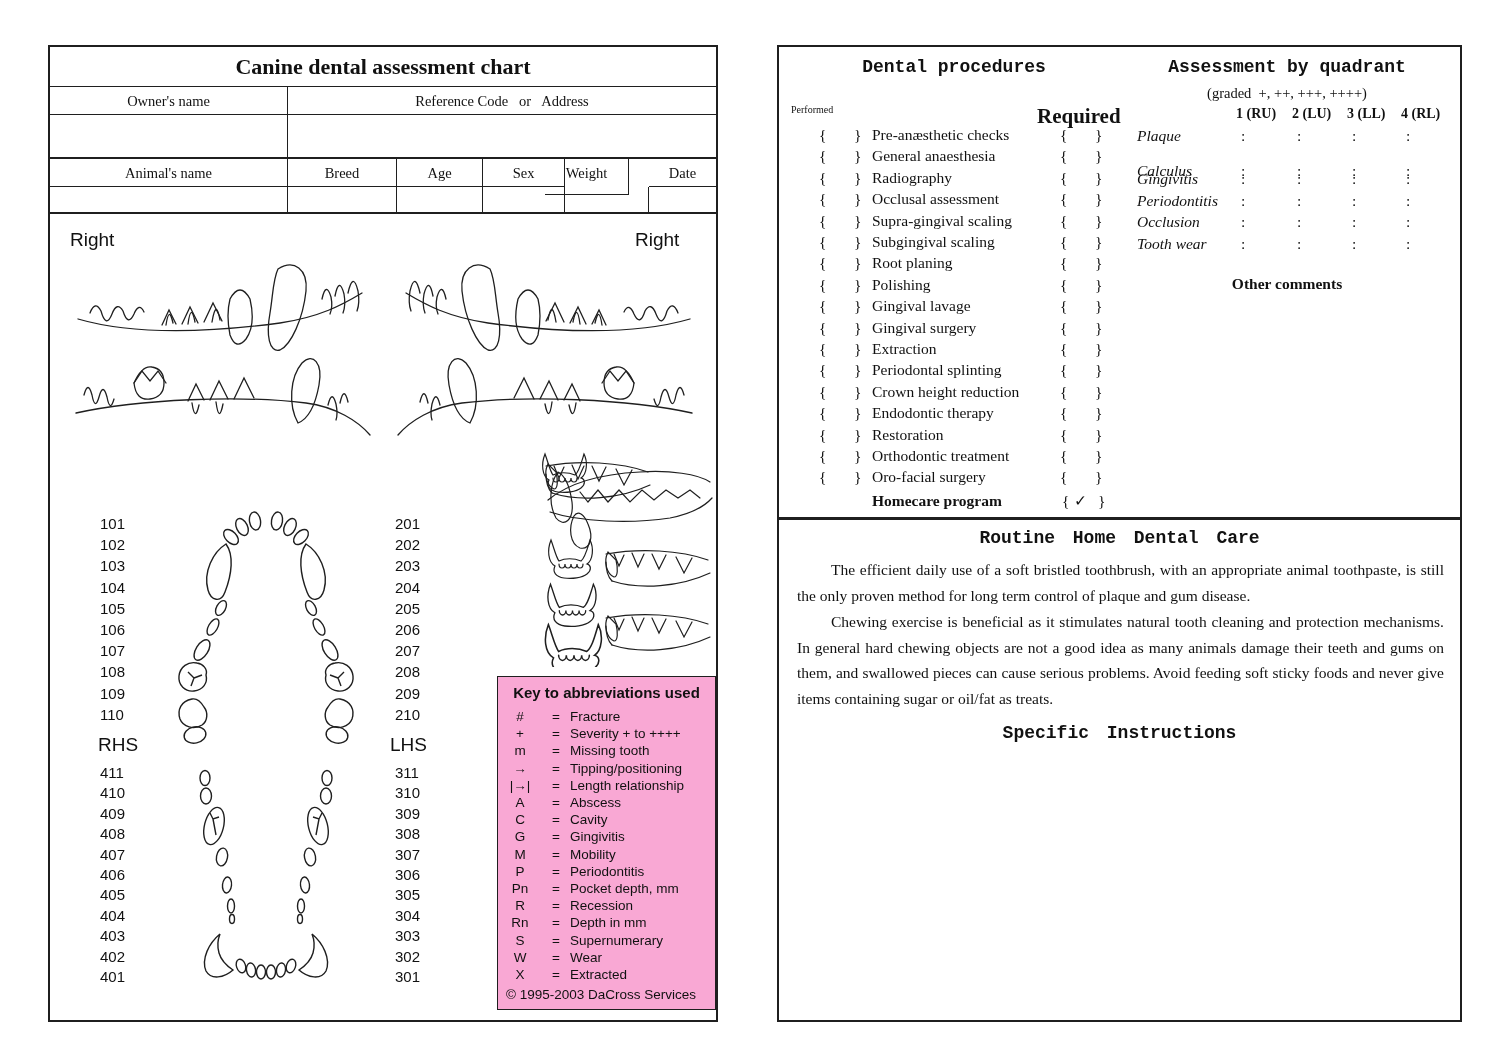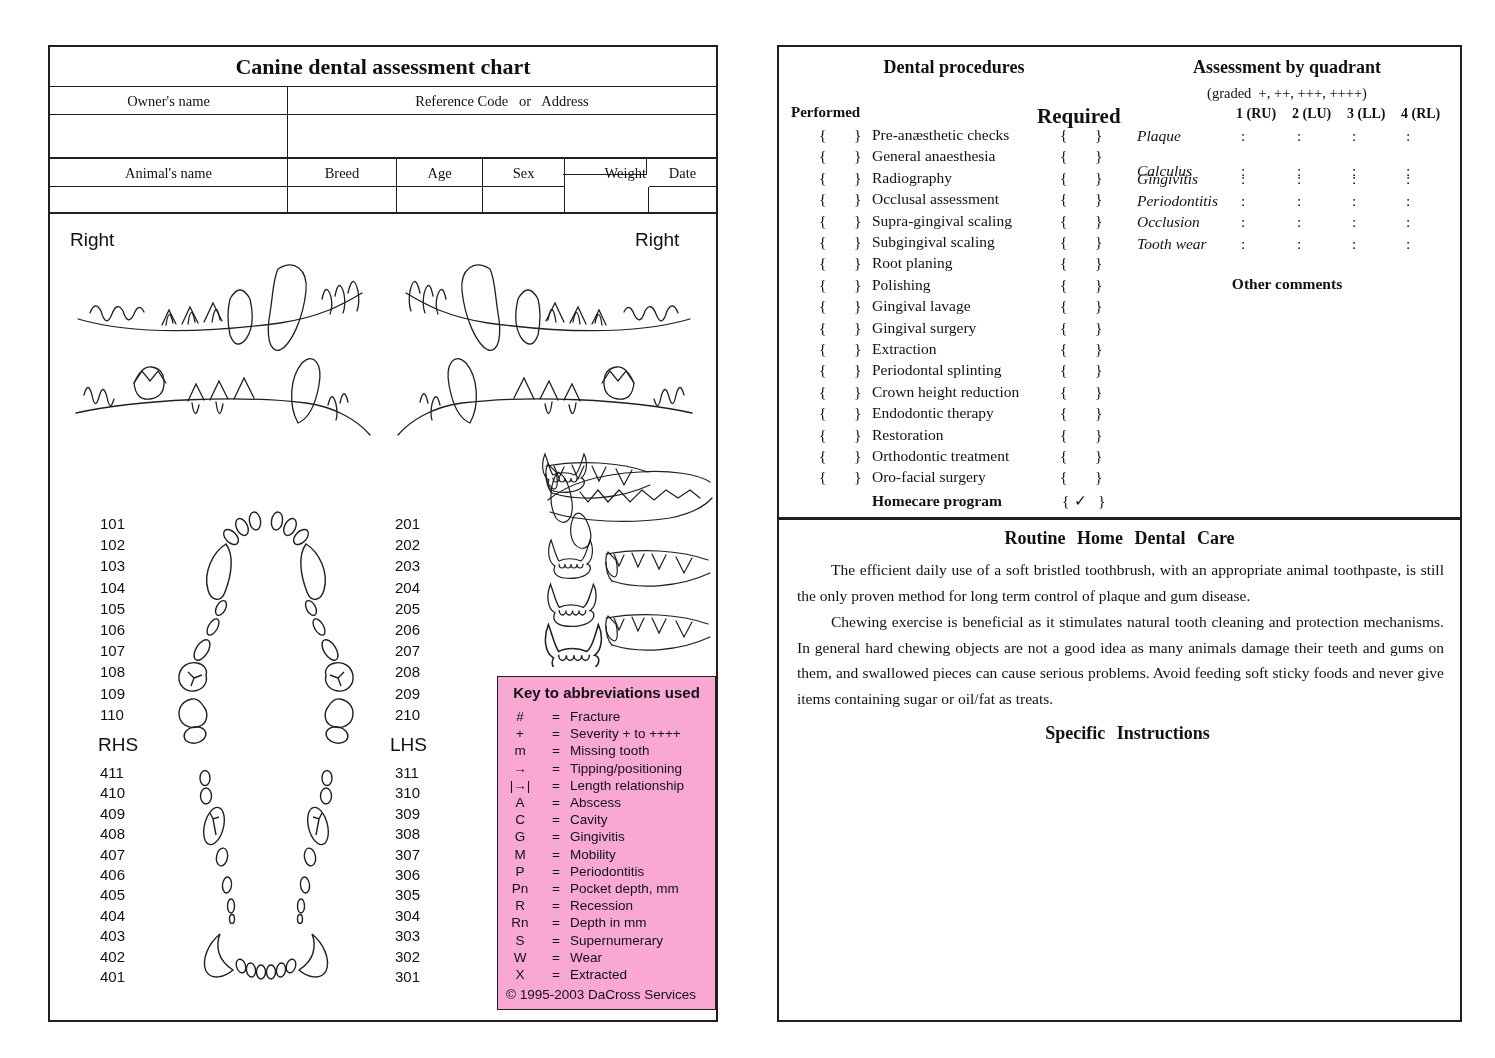--- a/index.html
+++ b/index.html
@@ -26,21 +26,21 @@
   .key-box { left:447px; top:629px; width:219px; height:334px; border:1.5px solid #1f1f1f;
              box-sizing:border-box; background:#f9a8d4; font-family:"Liberation Sans", sans-serif; }
   .key-title { left:0; top:7px; width:100%; text-align:center; font-size:15px; font-weight:bold; }
   .key-rows { left:0; top:31px; width:100%; }
   .key-row { display:grid; grid-template-columns:44px 28px 1fr; height:17.2px; font-size:13.5px; align-items:center; }
   .key-sym { text-align:center; }
   .key-eq  { text-align:center; }
   .key-copy { left:8px; bottom:7px; font-size:13.5px; }
 
   
-  .rp-h { font-size:18px; font-weight:bold; text-align:center; }
+  .rp-h { font-size:18px; font-weight:bold; text-align:center;font-family:Liberation Mono, monospace; }
   .rp-sub { font-size:14.5px; text-align:center; }
   .rp-colhead { font-size:14px; font-weight:bold; }
   .proc-row { position:absolute; left:0; height:21.4px; width:100%; font-size:15.5px; }
   .proc-row span { position:absolute; white-space:nowrap; }
   .p-b1 { left:40px; } .p-b2 { left:75px; } .p-lbl { left:93px; } .p-b3 { left:281px; } .p-b4 { left:316px; }
   .assess-row { position:absolute; left:358px; width:322px; height:21.5px; font-size:15.5px;text-align:center; }
   .assess-row .a-lbl { position:absolute; left:0; font-style:italic; white-space:nowrap; }
   .assess-row .c1 { position:absolute; left:104px; } .assess-row .c2 { position:absolute; left:160px; }
   .assess-row .c3 { position:absolute; left:215px; } .assess-row .c4 { position:absolute; left:269px; }
   .divider { left:0; top:470px; width:100%; height:3px; background:#1f1f1f; }
@@ -61,21 +61,21 @@
     <div class="cell bb br" style="left:0;top:40px;width:238px;height:28px;line-height:28px;">Owner's name</div>
     <div class="cell bb" style="left:238px;top:40px;width:428px;height:28px;line-height:28px;">Reference Code   or   Address</div>
 
     <div class="cell bb2 br" style="left:0;top:68px;width:238px;height:44px;"></div>
     <div class="cell bb2" style="left:238px;top:68px;width:428px;height:44px;"></div>
 
     <div class="cell bb br" style="left:0;top:112px;width:238px;height:28px;line-height:28px;">Animal's name</div>
     <div class="cell bb br" style="left:238px;top:112px;width:109px;height:28px;line-height:28px;">Breed</div>
     <div class="cell bb br" style="left:347px;top:112px;width:86px;height:28px;line-height:28px;">Age</div>
     <div class="cell bb br" style="left:433px;top:112px;width:82px;height:28px;line-height:28px;">Sex</div>
-    <div class="cell bb br" style="left:513px;top:112px;width:84px;height:16px;line-height:28px;text-align:right;">Weight</div>
+    <div class="cell bb br" style="left:495px;top:112px;width:84px;height:36px;line-height:28px;">Weight</div>
     <div class="cell bb" style="left:599px;top:112px;width:67px;height:28px;line-height:28px;">Date</div>
 
     <div class="cell bb2 br" style="left:0;top:140px;width:238px;height:27px;"></div>
     <div class="cell bb2 br" style="left:238px;top:140px;width:109px;height:27px;"></div>
     <div class="cell bb2 br" style="left:347px;top:140px;width:86px;height:27px;"></div>
     <div class="cell bb2 br" style="left:433px;top:140px;width:82px;height:27px;"></div>
     <div class="cell bb2 br" style="left:515px;top:140px;width:84px;height:27px;"></div>
     <div class="cell bb2" style="left:599px;top:140px;width:67px;height:27px;"></div>
 
     <div class="abs side-label" style="left:20px;top:182px;">Right</div>
@@ -315,21 +315,21 @@
       <div class="abs key-copy">© 1995-2003 DaCross Services</div>
     </div>
   </div>
 
   <div class="page right-page">
 
     <div class="abs rp-h" style="left:25px;top:10px;width:300px;">Dental procedures</div>
     <div class="abs rp-h" style="left:358px;top:10px;width:300px;">Assessment by quadrant</div>
     <div class="abs rp-sub" style="left:358px;top:38px;width:300px;white-space:pre;">(graded  +, ++, +++, ++++)</div>
 
-    <div class="abs" style="left:12px;top:57px;font-size:15px;font-weight:bold;">Performed</div>
+    <div class="abs" style="left:12px;top:57px;font-size:10px;font-weight:normal;">Performed</div>
     <div class="abs" style="left:258px;top:57px;font-size:21px;font-weight:bold;">Required</div>
 
     <div class="abs rp-colhead" style="left:457px;top:59px;">1 (RU)</div>
     <div class="abs rp-colhead" style="left:513px;top:59px;">2 (LU)</div>
     <div class="abs rp-colhead" style="left:568px;top:59px;">3 (LL)</div>
     <div class="abs rp-colhead" style="left:622px;top:59px;">4 (RL)</div>
 
     <div class="proc-row" style="top:79px;">
         <span class="p-b1">{</span>
         <span class="p-b2">}</span>
@@ -502,16 +502,16 @@
 
     <div class="abs" style="left:358px;top:228px;width:300px;text-align:center;font-size:15.5px;font-weight:bold;">Other comments</div>
     <div class="abs" style="left:358px;top:252px;width:300px;height:200px;"></div>
 
     <div class="abs divider"></div>
 
     <div class="abs rp-h ws" style="left:0;top:481px;width:100%;">Routine Home Dental Care</div>
     <div class="para" style="top:510px;">The efficient daily use of a soft bristled toothbrush, with an appropriate animal toothpaste, is still the only proven method for long term control of plaque and gum disease.</div>
     <div class="para" style="top:562px;">Chewing exercise is beneficial as it stimulates natural tooth cleaning and protection mechanisms. In general hard chewing objects are not a good idea as many animals damage their teeth and gums on them, and swallowed pieces can cause serious problems. Avoid feeding soft sticky foods and never give items containing sugar or oil/fat as treats.</div>
 
-    <div class="abs rp-h ws" style="left:0;top:676px;width:100%;margin-left:8px;">Specific Instructions</div>
+    <div class="abs rp-h ws" style="left:0;top:676px;width:100%;">Specific Instructions</div>
     <div class="abs" style="left:10px;top:705px;width:660px;height:255px;"></div>
   </div>
 </div>
 
 </body></html>

